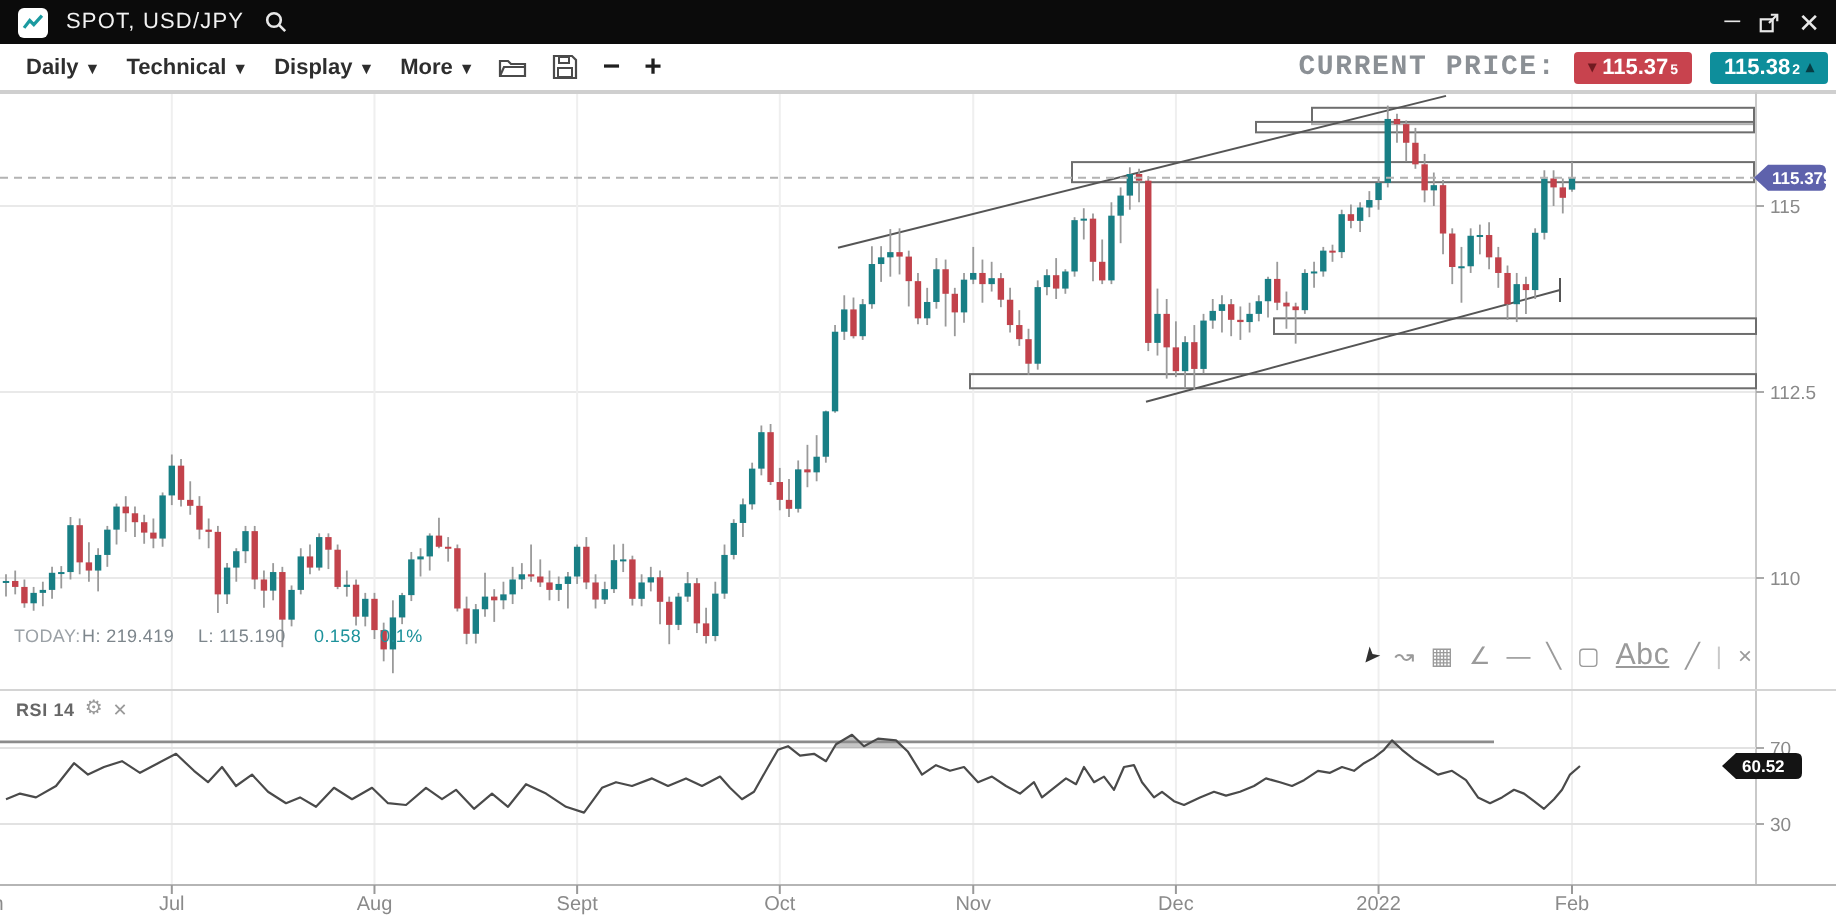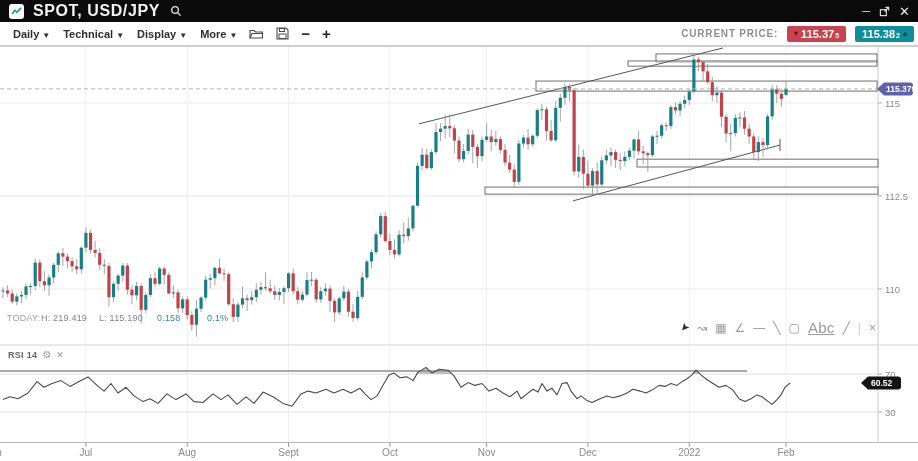--- a/index.html
+++ b/index.html
@@ -4,49 +4,49 @@
 <style>
   html,body{margin:0;padding:0;background:#e7e7e7;}
   *{box-sizing:border-box;}
   #app{position:relative;width:918px;height:461px;background:#fff;overflow:hidden;
        font-family:"Liberation Sans",sans-serif;-webkit-font-smoothing:antialiased;}
   
   #titlebar{position:absolute;left:0;top:0;width:918px;height:22px;background:#0b0b0b;
             display:flex;align-items:center;color:#fff;}
   #logo{width:15px;height:15px;background:#fff;border-radius:3px;margin-left:9px;display:flex;
         align-items:center;justify-content:center;}
-  #win-title{font-size:16px;font-weight:bold;letter-spacing:.6px;margin-left:9px;color:#f2f2f2;}
+  #win-title{font-size:11px;font-weight:normal;letter-spacing:.6px;margin-left:9px;color:#f2f2f2;}
   #search{margin-left:10px;display:flex;align-items:center;cursor:pointer;}
   #win-controls{margin-left:auto;display:flex;align-items:center;gap:9px;margin-right:8px;}
   .winbtn{color:#e8e8e8;font-size:11px;line-height:1;cursor:pointer;display:flex;align-items:center;}
   
   #toolbar{position:absolute;left:0;top:22px;width:918px;height:24px;background:#fff;
            display:flex;align-items:center;border-bottom:1px solid #cfcfcf;}
   .menu{font-size:11px;font-weight:bold;color:#2e2e2e;margin-left:13px;cursor:pointer;white-space:nowrap;}
   .menu .caret{font-size:8px;color:#2e2e2e;margin-left:3px;}
   .tbicon{margin-left:12px;cursor:pointer;display:flex;align-items:center;color:#4a4a4a;}
   .tbtext{font-size:15px;font-weight:bold;color:#1f1f1f;margin-left:12px;cursor:pointer;line-height:1;}
-  #cp-label{margin-left:auto;font-size:10px;font-weight:bold;letter-spacing:.8px;color:#8b9095;}
+  #cp-label{margin-left:auto;font-size:14px;font-weight:bold;letter-spacing:.8px;color:#8b9095;font-family:Liberation Mono, monospace;}
   .price-badge{height:16px;margin-left:9px;padding:0 7px;border-radius:2px;color:#fff;
                font-size:11px;font-weight:bold;display:flex;align-items:center;cursor:pointer;position:relative;}
   #badge-bid{background:#c8434e;}
   #badge-ask{background:#0e8e9b;margin-right:4px;}
   .sub{font-size:7px;position:relative;top:2px;margin-left:1px;}
   .b-arr{font-size:8px;line-height:1;}
   #bid-arr{color:#701a20;margin-right:3px;}
   #ask-arr{color:#063d44;margin-left:3px;}
   
   #chart-wrap{position:absolute;left:0;top:46px;width:918px;height:401px;}
   
   #stats{position:absolute;left:7px;top:313px;font-size:9px;letter-spacing:.2px;line-height:11px;
          color:#7d868c;white-space:nowrap;}
   #stats .lbl{display:inline-block;width:34px;color:#9ba1a6;}
   #stats .hl{display:inline-block;width:58px;}
   #stats .chg{display:inline-block;width:33px;color:#1d929b;}
-  #stats .pct{display:inline-block;width:28px;color:#1d929b;padding-left:17px;}
+  #stats .pct{display:inline-block;width:28px;color:#1d929b;}
   
   #drawbar{position:absolute;right:42px;top:320px;display:flex;align-items:center;gap:8px;
            color:#9a9a9a;font-size:12px;}
   #drawbar .tool{cursor:pointer;line-height:1;}
   #drawbar .tool:first-child{color:#2f2f2f;font-size:11px;transform:rotate(130deg);}
   #drawbar .abc{font-size:15px;text-decoration:underline;letter-spacing:.3px;}
   #drawbar .sep{color:#c9c9c9;cursor:default;}
   
   #rsi-head{position:absolute;left:8px;top:350px;display:flex;align-items:center;gap:5px;
             font-size:9px;color:#666;}

